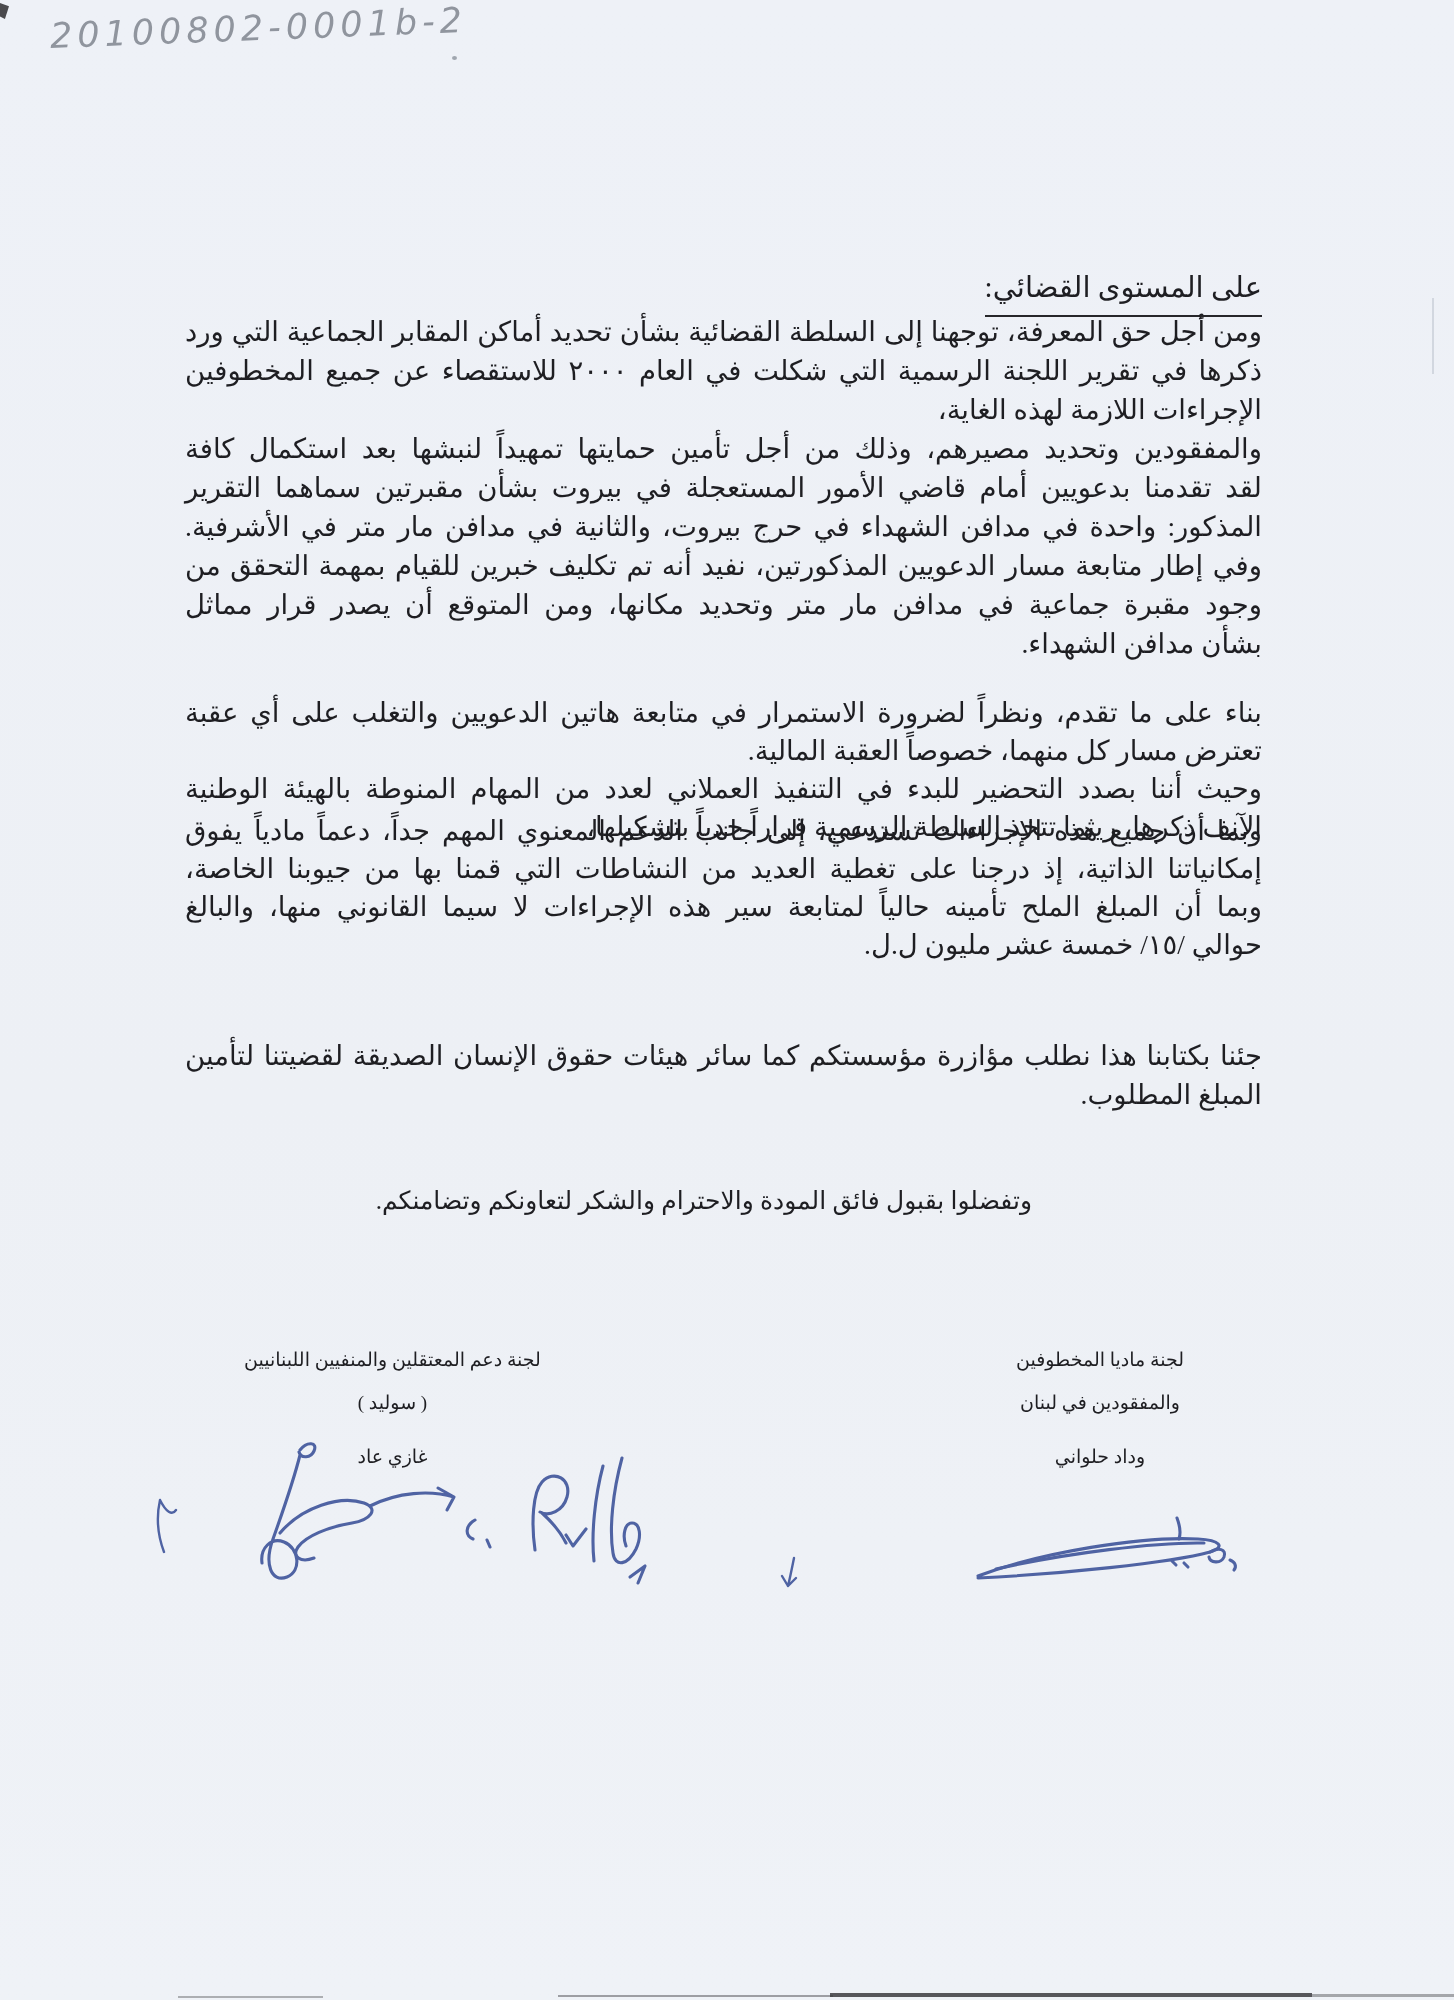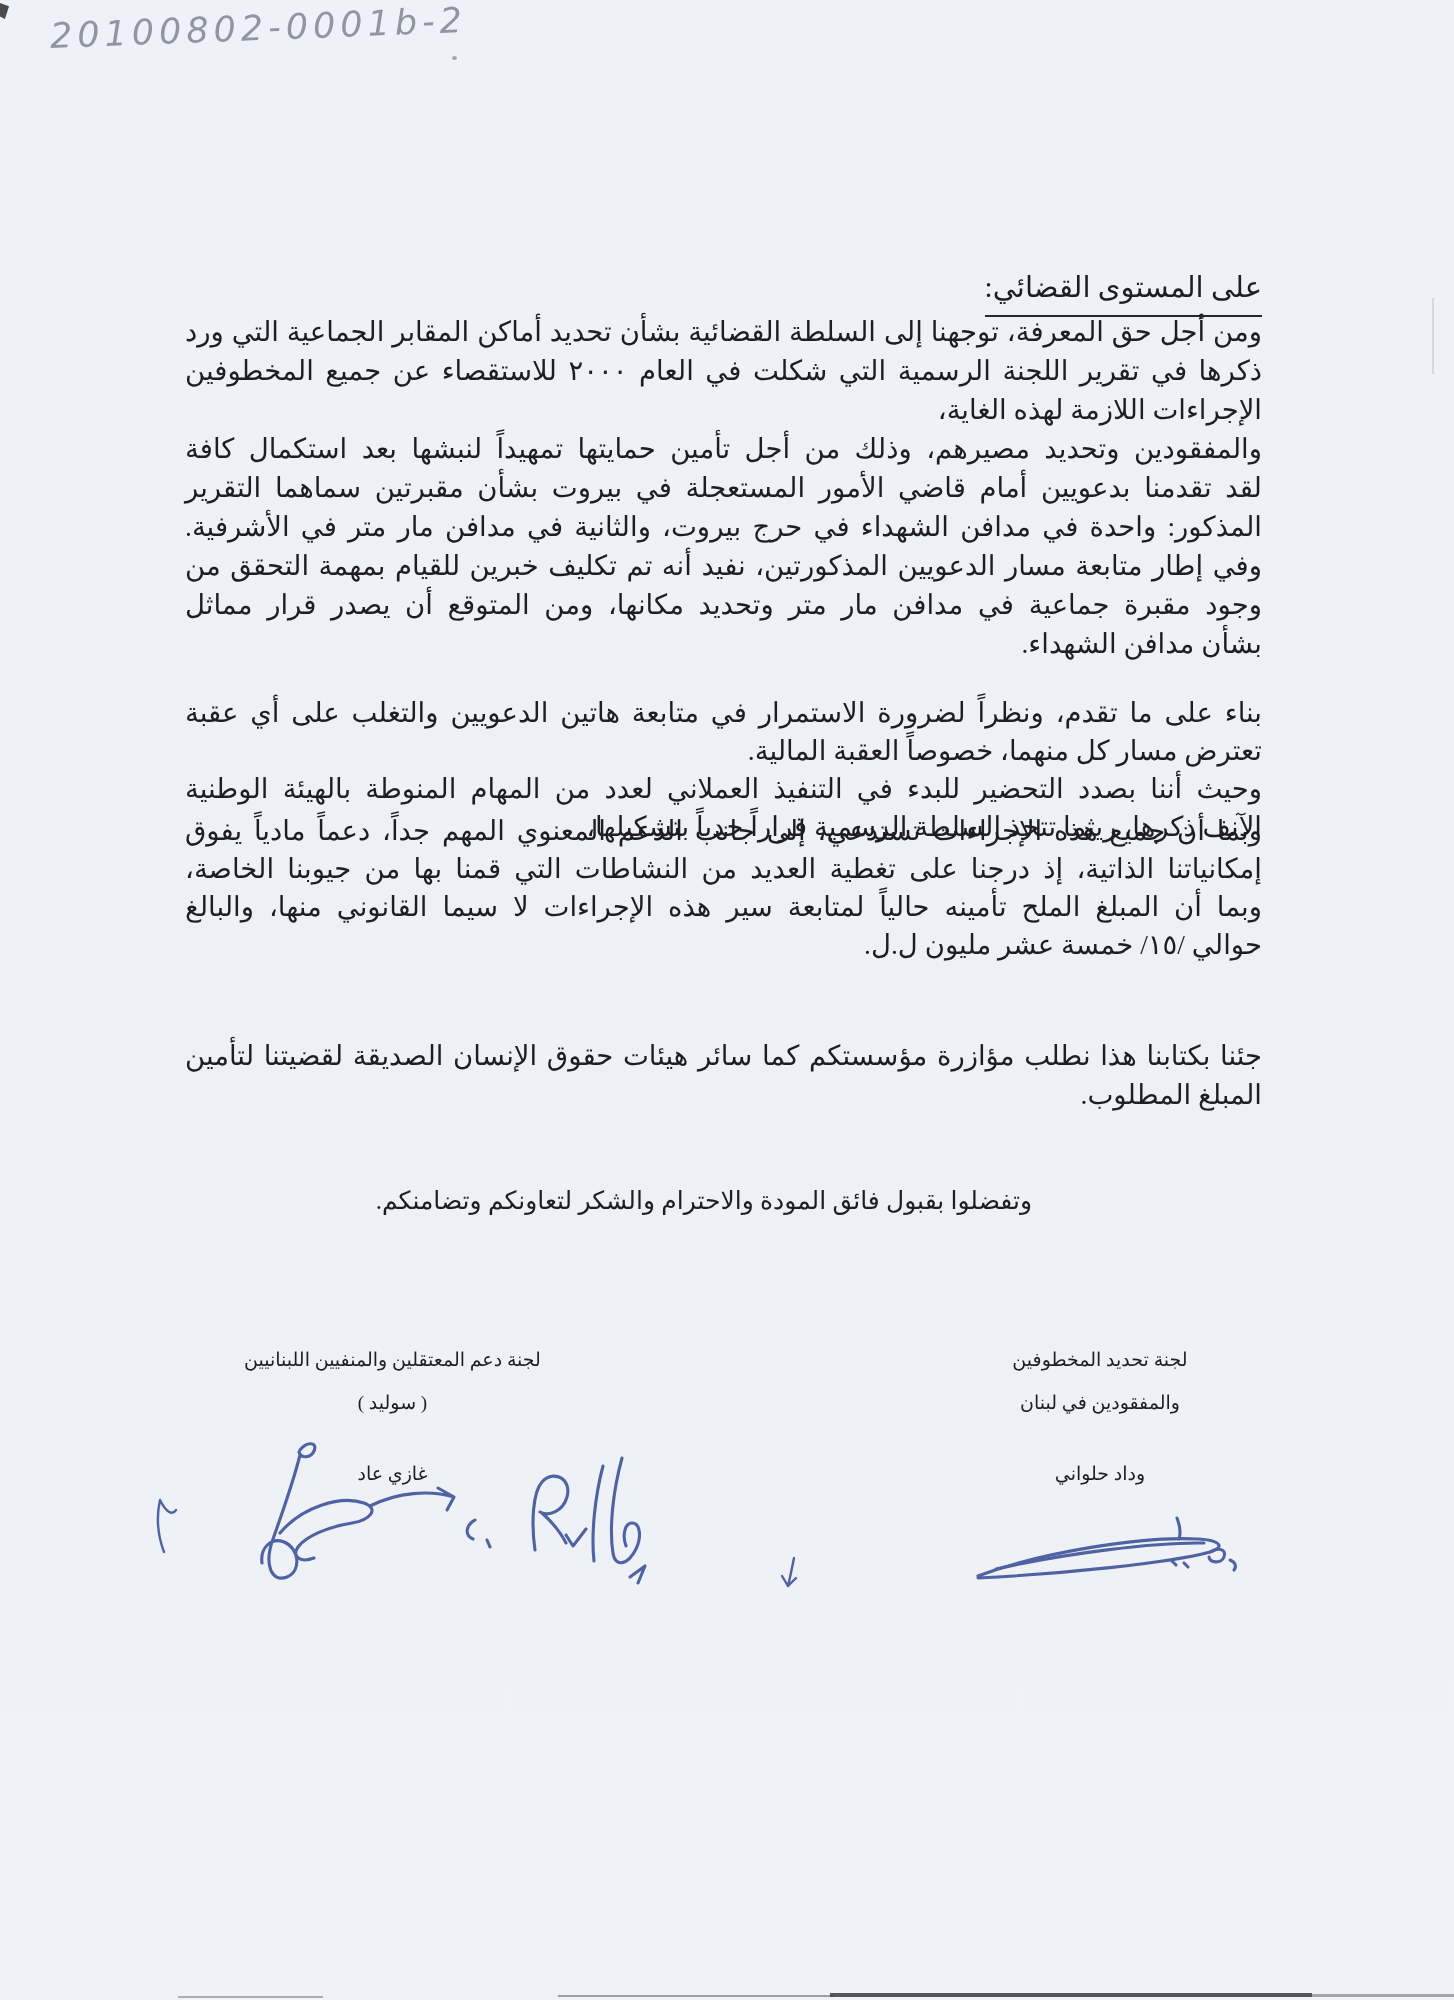--- a/index.html
+++ b/index.html
@@ -31,21 +31,21 @@
   #p4 { top:770px; line-height:38px; }
   #p5 { top:812px; line-height:38px; }
   #p6 { top:1036px; }
   .line.j { text-align:justify; text-align-last:justify; }
   .line.e { text-align:right; }
   .closing { position:absolute; top:1186px; right:230px; font-size:25px; white-space:nowrap; }
   .sig-col { position:absolute; text-align:center; font-size:19px; line-height:43px; direction:rtl; }
   .sig-col .org { white-space:nowrap; }
   .sig-right { top:1338px; left:930px; width:340px; }
   .sig-left  { top:1338px; left:205px; width:375px; }
-  .sig-name { margin-top:28px; white-space:nowrap; }
+  .sig-name { margin-top:11px; white-space:nowrap; }
   .ink { position:absolute; }
   .ink path { fill:none; stroke:#4f63a3; stroke-width:3.1; stroke-linecap:round; stroke-linejoin:round; }
   .ink.thin path { stroke-width:2.4; }
   
   .corner-speck { position:absolute; left:0; top:3px; width:9px; height:16px; background:#4a4a4e;
                   clip-path:polygon(0 0,100% 20%,55% 100%,0 85%); }
   .speck1 { position:absolute; left:452px; top:56px; width:5px; height:4px; border-radius:50%; background:#a0a6af; }
   .vline  { position:absolute; left:1432px; top:298px; width:2px; height:76px; background:#c6ccd6; opacity:.7; }
   .edge { position:absolute; background:#5a5a5e; }
   .edge.e1 { left:178px;  top:1996px; width:145px; height:2px; opacity:.45; }
@@ -104,21 +104,21 @@
 
     <div class="para" id="p6">
       <div class="line j">جئنا بكتابنا هذا نطلب مؤازرة مؤسستكم كما سائر هيئات حقوق الإنسان الصديقة لقضيتنا لتأمين</div>
       <div class="line e">المبلغ المطلوب.</div>
     </div>
 
     <div class="closing">وتفضلوا بقبول فائق المودة والاحترام والشكر لتعاونكم وتضامنكم.</div>
   </div>
 
   <div class="sig-col sig-right">
-    <div class="org">لجنة تحديد المخطوفين</div>
+    <div class="org">لجنة ماديا المخطوفين</div>
     <div class="org">والمفقودين في لبنان</div>
     <div class="sig-name">وداد حلواني</div>
   </div>
 
   <div class="sig-col sig-left">
     <div class="org">لجنة دعم المعتقلين والمنفيين اللبنانيين</div>
     <div class="org">( سوليد )</div>
     <div class="sig-name">غازي عاد</div>
   </div>
 

